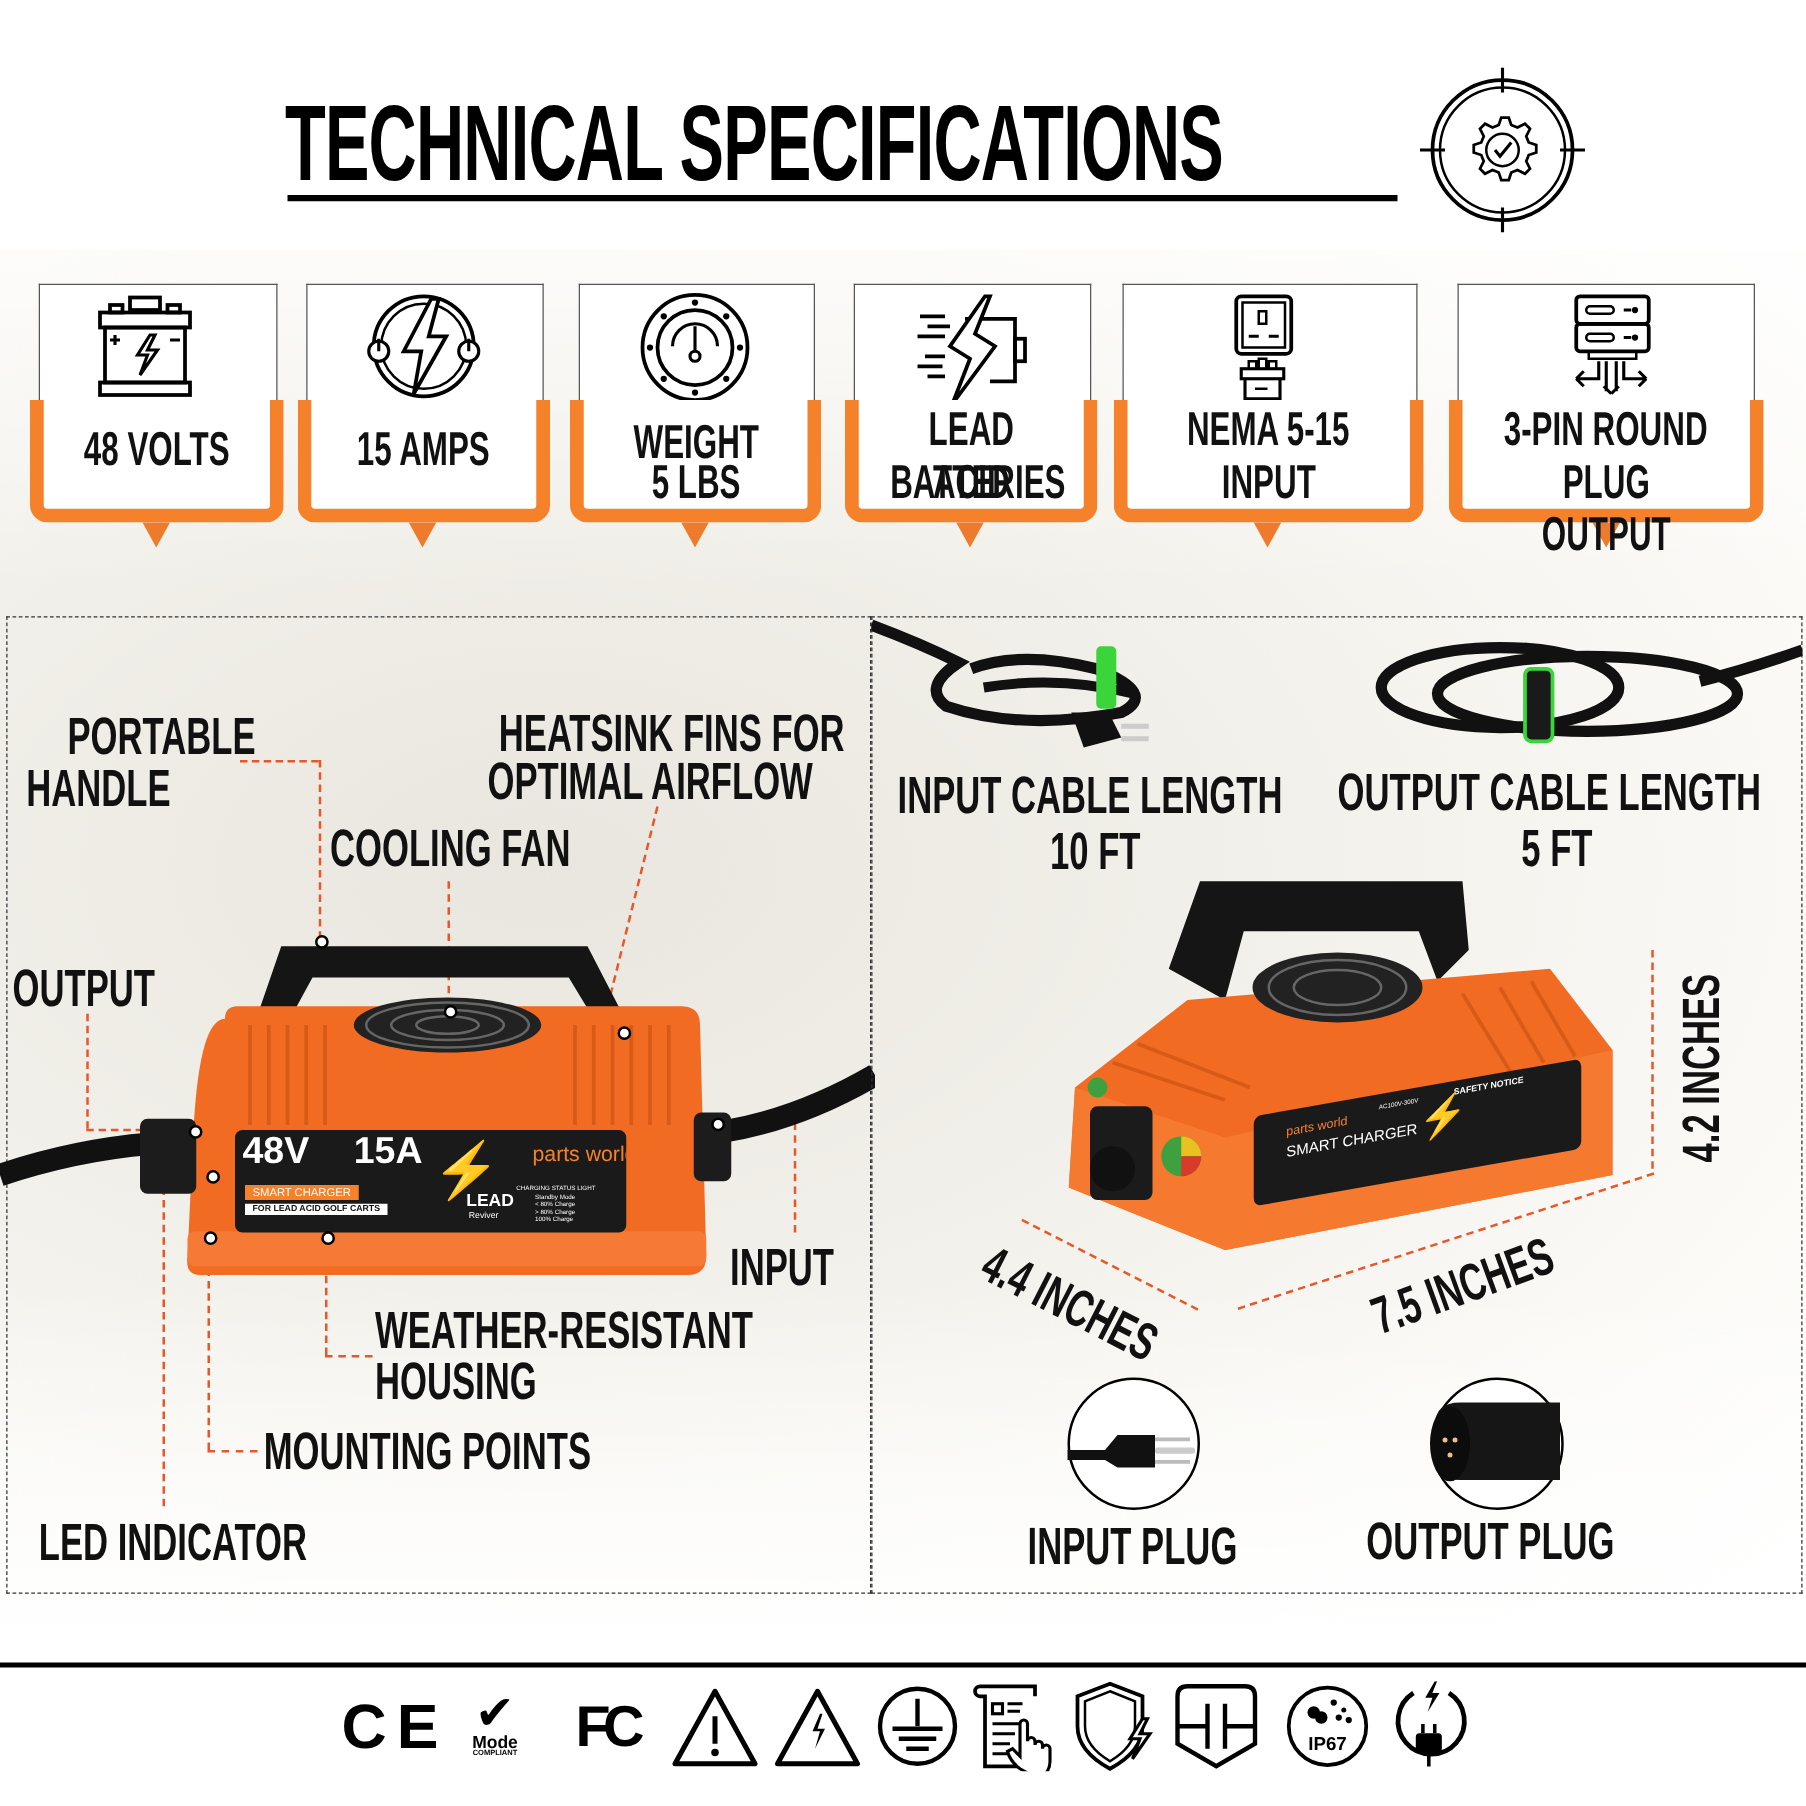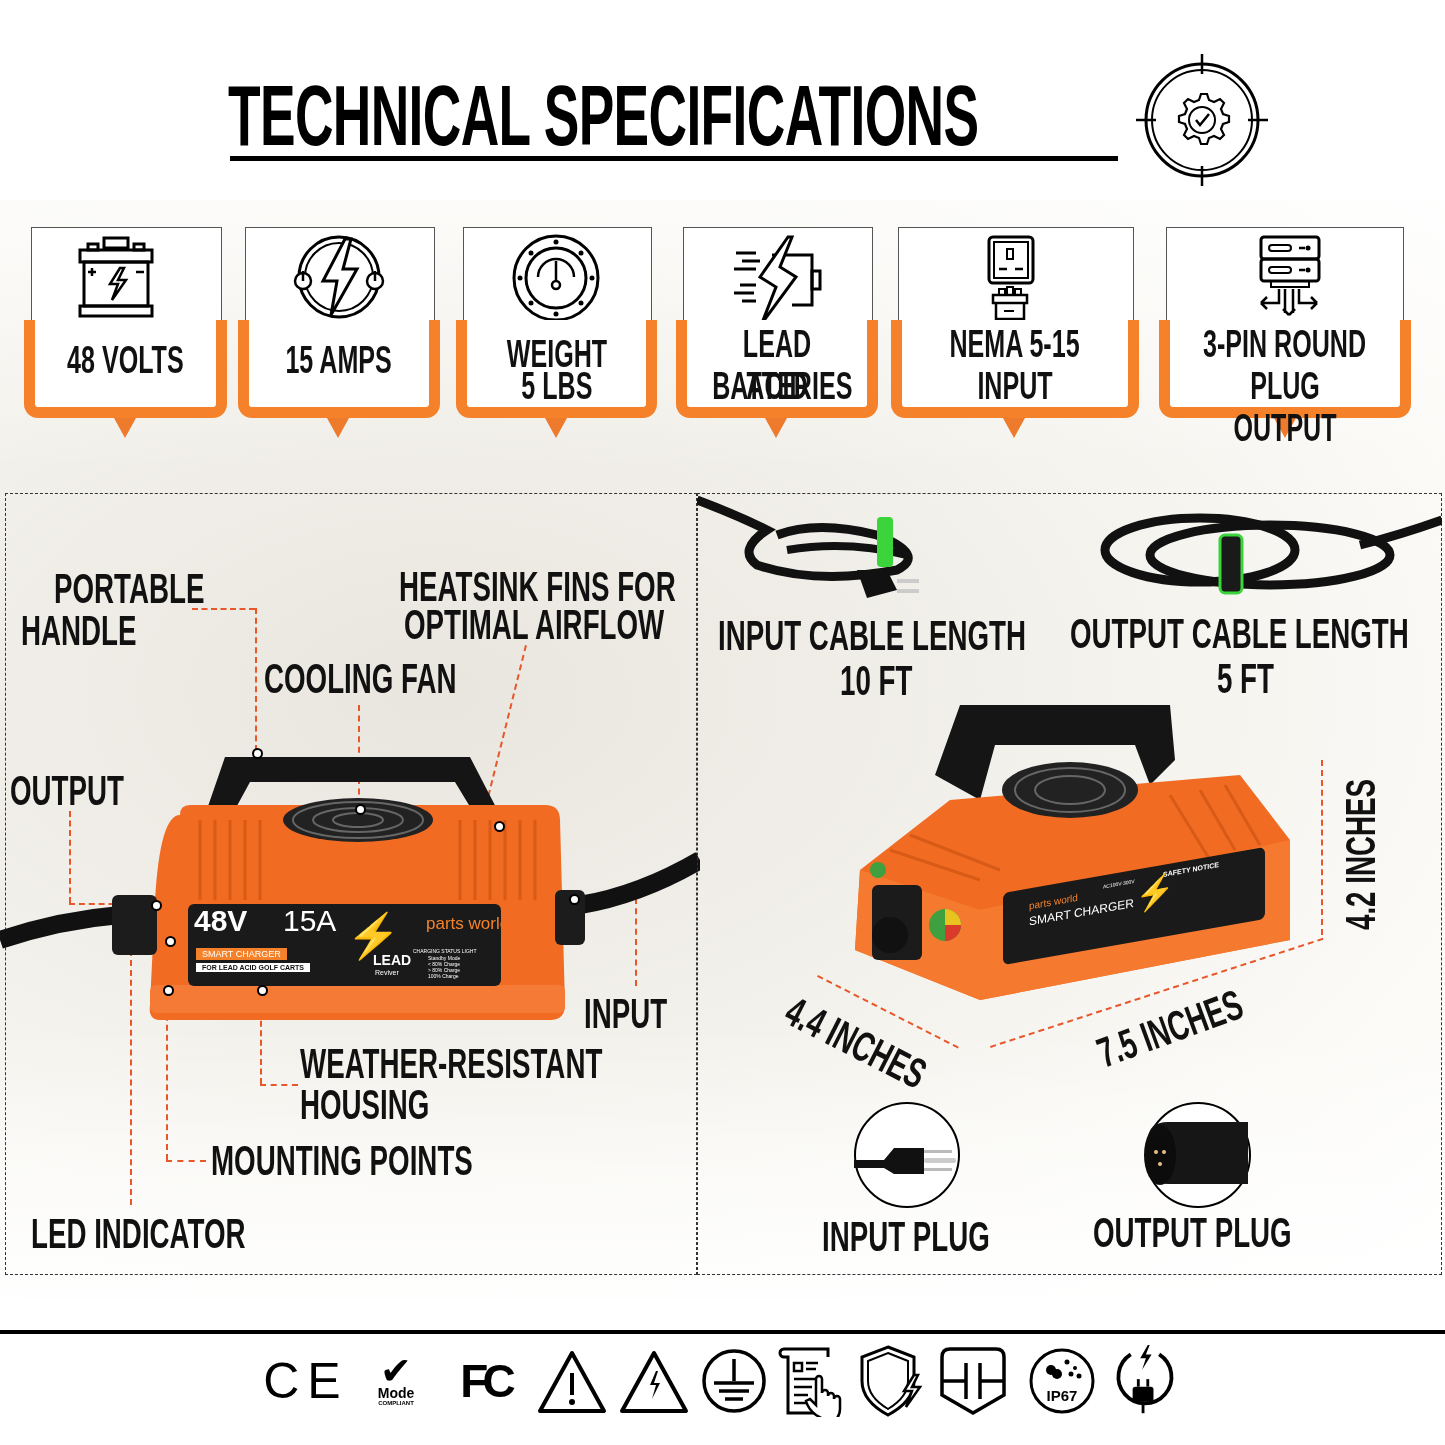--- a/index.html
+++ b/index.html
@@ -159,21 +159,21 @@
   <div class="ptr" style="left:115px;top:191px;"></div>
   <div class="lbl" style="top:96px;"><span>3-PIN ROUND</span></div>
   <div class="lbl" style="top:138px;"><span>PLUG OUTPUT</span></div>
 </div>
 
 <div class="panel" style="left:5px;top:493px;width:692px;height:782px;"></div>
 
 <div class="callout" style="left:21px;top:568px;margin-left:33px;"><span>PORTABLE</span></div>
 <div class="callout" style="left:21px;top:610px;"><span>HANDLE</span></div>
 <div class="callout" style="left:399px;top:566px;"><span>HEATSINK FINS FOR</span></div>
-<div class="callout" style="left:404px;top:604px;"><span>OPTIMAL AIRFLOW</span></div>
+<div class="callout" style="left:390px;top:604px;"><span>OPTIMAL AIRFLOW</span></div>
 <div class="callout" style="left:264px;top:658px;"><span>COOLING FAN</span></div>
 <div class="callout" style="left:10px;top:770px;"><span>OUTPUT</span></div>
 <div class="callout" style="left:584px;top:993px;"><span>INPUT</span></div>
 <div class="callout" style="left:300px;top:1043px;"><span>WEATHER-RESISTANT</span></div>
 <div class="callout" style="left:300px;top:1084px;"><span>HOUSING</span></div>
 <div class="callout" style="left:211px;top:1140px;"><span>MOUNTING POINTS</span></div>
 <div class="callout" style="left:31px;top:1213px;"><span>LED INDICATOR</span></div>
 
 <div class="dash" style="left:192px;top:608px;width:63px;border-top-width:2px;"></div>
 <div class="dash" style="left:255px;top:608px;height:143px;border-left-width:2px;"></div>
@@ -217,21 +217,21 @@
   <ellipse cx="358" cy="820" rx="45" ry="12" fill="none" stroke="#666" stroke-width="2"></ellipse>
   <ellipse cx="358" cy="820" rx="25" ry="7" fill="none" stroke="#666" stroke-width="2"></ellipse>
 
   <rect x="112" y="895" width="45" height="60" rx="6" fill="#1c1c1c"></rect>
   <rect x="555" y="890" width="30" height="55" rx="6" fill="#1c1c1c"></rect>
 
   <rect x="150" y="985" width="415" height="28" rx="6" fill="#F47A35"></rect>
 </svg>
 <div class="label-plate" style="left:188px;top:904px;width:313px;height:82px;">
   <div class="plate-txt" style="left:6px;top:0;font-size:30px;font-weight:bold;">48V</div>
-  <div class="plate-txt" style="left:95px;top:0;font-size:30px;font-weight:normal;">15A</div>
+  <div class="plate-txt" style="left:95px;top:0;font-size:30px;font-weight:bold;">15A</div>
   <div class="plate-txt" style="left:158px;top:6px;font-size:44px;color:#F5822A;font-weight:bold;">⚡</div>
   <div class="plate-txt" style="left:238px;top:10px;font-size:17px;color:#F5822A;">parts world</div>
   <div class="plate-txt" style="left:338px;top:2px;font-size:7px;">USA</div>
   <div class="plate-txt" style="left:8px;top:44px;font-size:9px;background:#F5822A;padding:1px 6px;">SMART CHARGER</div>
   <div class="plate-txt" style="left:8px;top:59px;font-size:7px;background:#fff;color:#111;padding:1px 6px;font-weight:bold;">FOR LEAD ACID GOLF CARTS</div>
   <div class="plate-txt" style="left:185px;top:48px;font-size:14px;font-weight:bold;">LEAD</div>
   <div class="plate-txt" style="left:187px;top:65px;font-size:7px;">Reviver</div>
   <div class="plate-txt" style="left:225px;top:44px;font-size:5px;">CHARGING STATUS LIGHT</div>
   <div class="plate-txt" style="left:240px;top:51px;font-size:5px;">Standby Mode</div>
   <div class="plate-txt" style="left:240px;top:57px;font-size:5px;">&lt; 80% Charge</div>
@@ -321,21 +321,21 @@
   <ellipse cx="32" cy="55" rx="16" ry="30" fill="#0c0c0c"></ellipse>
   <circle cx="28" cy="52" r="2" fill="#e9c08a"></circle>
     <circle cx="36" cy="52" r="2" fill="#e9c08a"></circle>
     <circle cx="32" cy="64" r="2" fill="#e9c08a"></circle>
 </svg>
 <div class="callout" style="left:822px;top:1216px;"><span>INPUT PLUG</span></div>
 <div class="callout" style="left:1093px;top:1212px;"><span>OUTPUT PLUG</span></div>
 
 <div class="footer-rule"></div>
 
-<div class="cert" style="left:270px;width:72px;">
+<div class="cert" style="left:280px;width:72px;font-weight:bold;">
   <span style="font-size:50px;letter-spacing:8px;font-family:'Liberation Sans',sans-serif;">CE</span>
 </div>
 <div class="cert" style="left:366px;width:60px;flex-direction:column;">
   <span style="font-size:38px;line-height:30px;">✔</span>
   <span style="font-size:14px;font-weight:bold;line-height:14px;">Mode</span>
   <span style="font-size:6px;font-weight:bold;">COMPLIANT</span>
 </div>
 <div class="cert" style="left:452px;width:66px;">
   <span style="font-size:46px;font-weight:bold;letter-spacing:-6px;">FC</span>
 </div>

